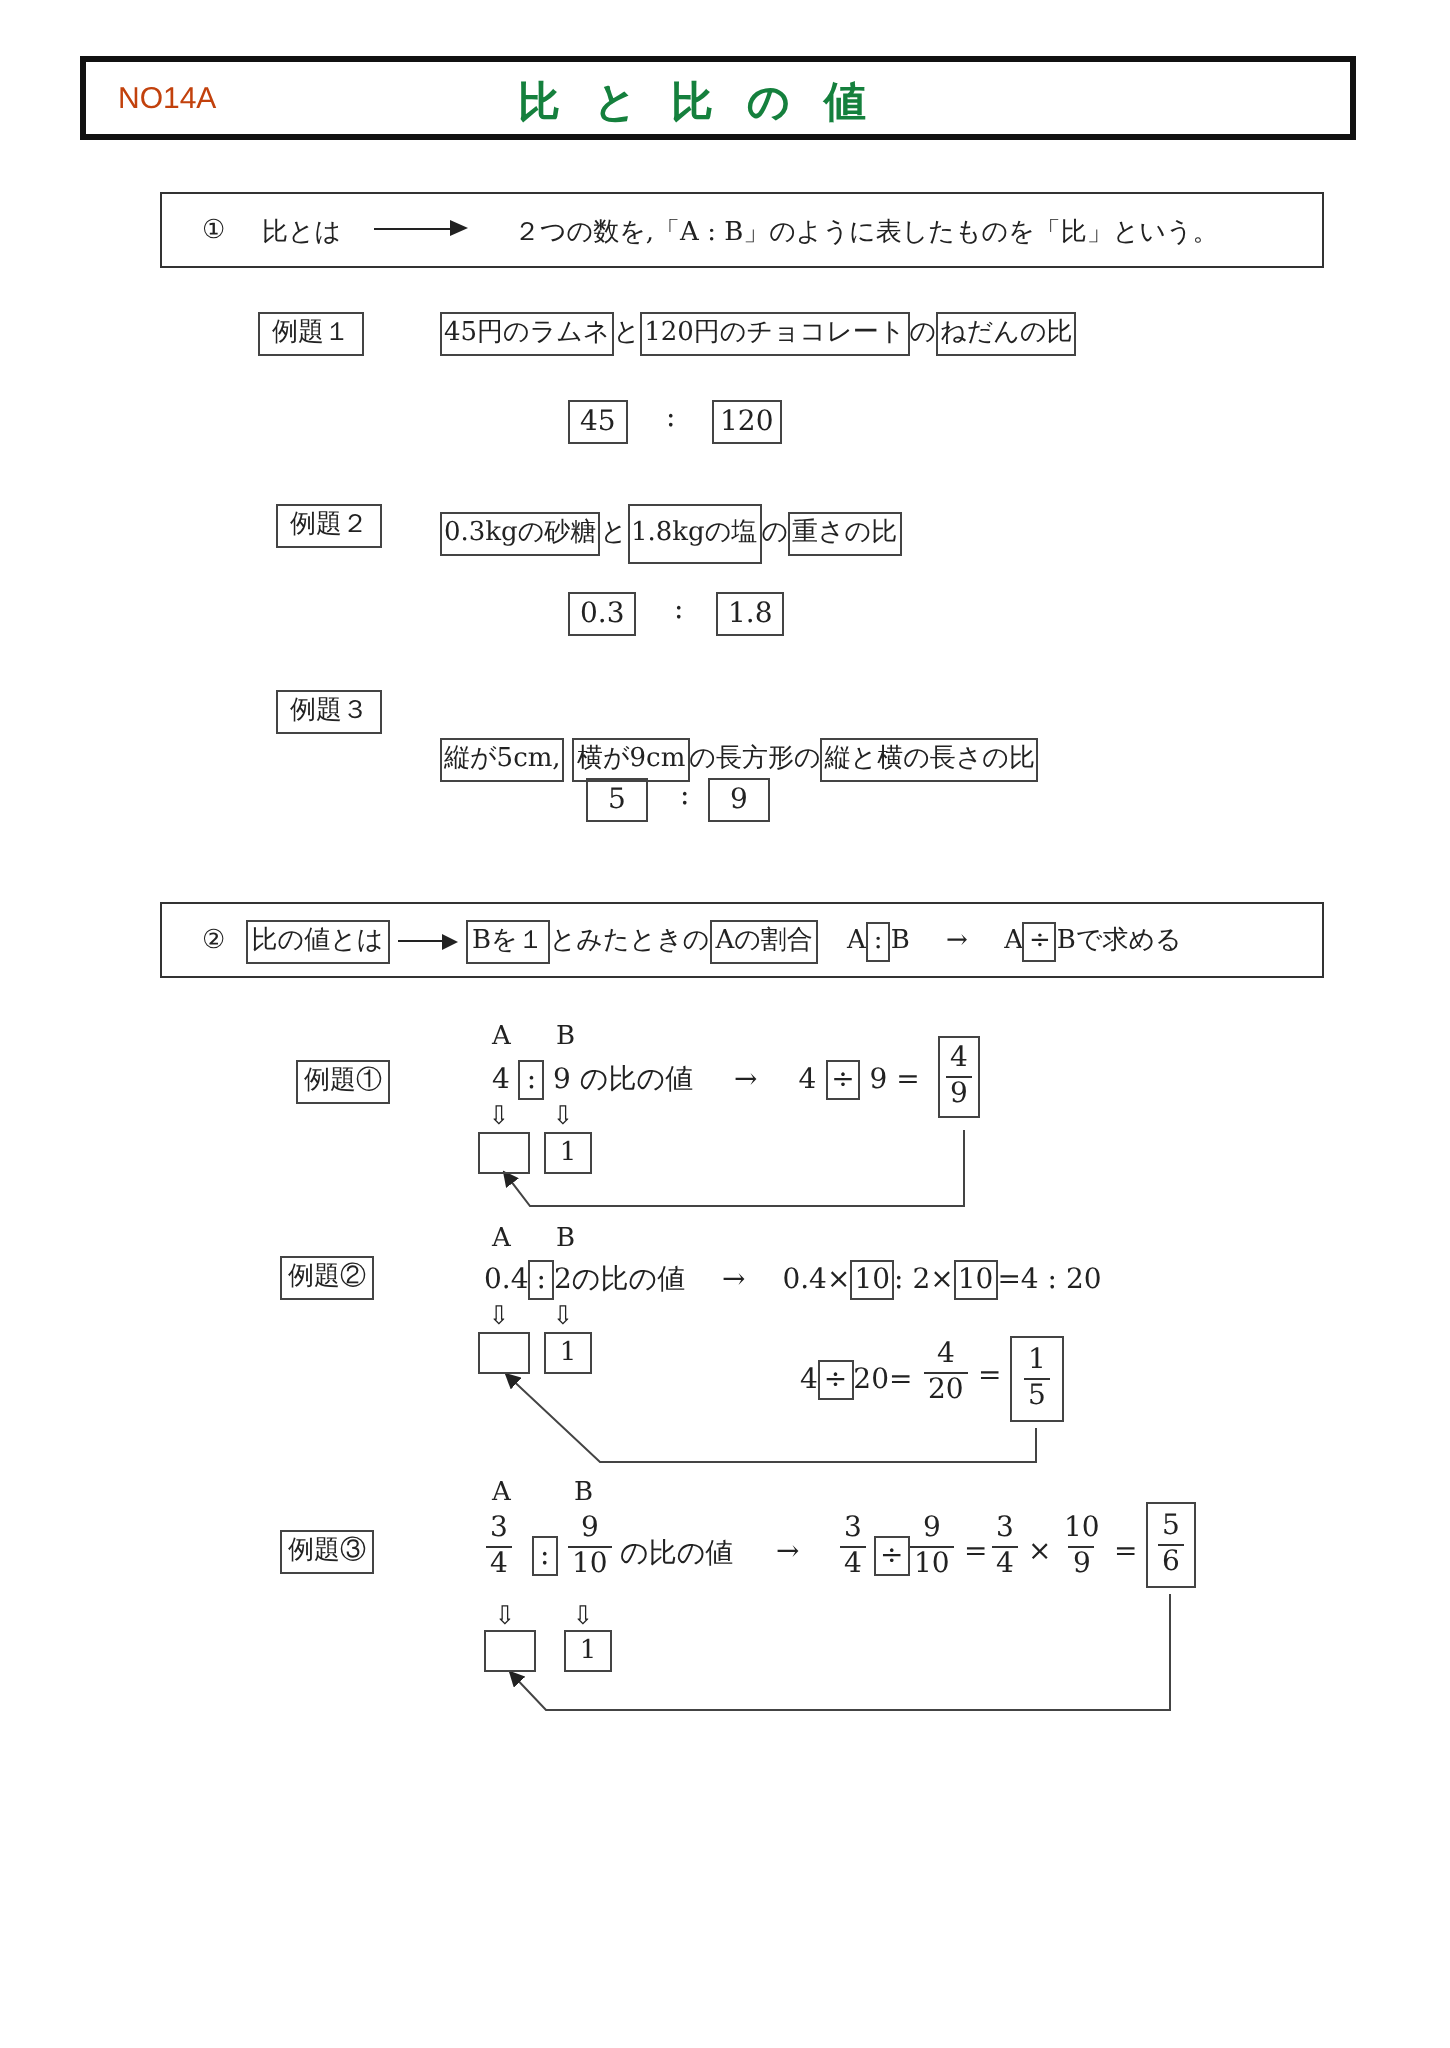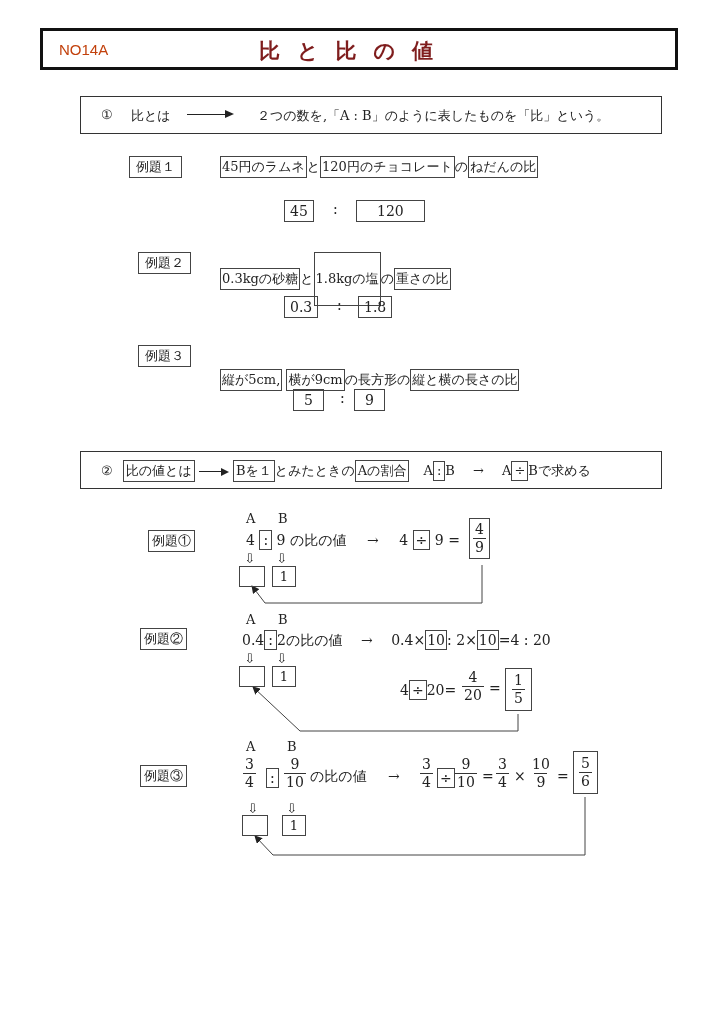--- a/index.html
+++ b/index.html
@@ -4,21 +4,21 @@
 <style>
   html, body { margin:0; padding:0; background:#ffffff; }
   body { width:725px; height:1024px; position:relative; overflow:hidden;
          font-family:"DejaVu Serif","Liberation Serif",serif; color:#222; }
   .abs { position:absolute; white-space:nowrap; }
   .box { border:1px solid #444; padding:0 3px; line-height:20px; display:inline-block; }
   .bx { border:1px solid #444; display:inline-block; line-height:18px; }
   .title-box { position:absolute; left:40px; top:28px; width:638px; height:42px;
                border:3px solid #111; box-sizing:border-box; }
   .title-no { position:absolute; left:16px; top:10px; font-family:"Liberation Sans","DejaVu Sans",sans-serif; font-size:15px; color:#c2410c; }
-  .title-main { position:absolute; left:216px; top:6px; font-size:21px; letter-spacing:17px; color:#7f1d1d; font-weight:bold; }
+  .title-main { position:absolute; left:216px; top:6px; font-size:21px; letter-spacing:17px; color:#15803d; font-weight:bold; }
   .def-box { position:absolute; border:1px solid #333; box-sizing:border-box; background:#fff; }
   .s13 { font-size:13px; }
   .s14 { font-size:14px; }
   .frac { display:inline-flex; flex-direction:column; align-items:center; vertical-align:middle; line-height:17px; }
   .frac .num { padding:0 2px; }
   .frac .den { border-top:1px solid #333; padding:0 2px; }
   .arrowdn { font-size:13px; line-height:12px; }
   .empty-box { border:1px solid #444; width:24px; height:19px; display:block; }
   .one-box { border:1px solid #444; width:22px; height:19px; display:block; text-align:center; line-height:19px; font-size:13px; }
   svg { position:absolute; left:0; top:0; overflow:visible; }
@@ -38,25 +38,25 @@
   <span class="abs" style="left:144px;top:13px;width:0;height:0;border-left:9px solid #222;border-top:4px solid transparent;border-bottom:4px solid transparent;"></span>
   <span class="abs s13" style="left:176px;top:10px;">２つの数を,「A : B」のように表したものを「比」という。</span>
 </div>
 
 <span class="abs box s13" style="left:129px;top:156px;padding:0 6px;">例題１</span>
 <div class="abs s13" style="left:220px;top:156px;">
   <span class="box" style="padding:0 1px;">45円のラムネ</span><span>と</span><span class="box" style="padding:0 1px;">120円のチョコレート</span><span>の</span><span class="box" style="padding:0 1px;">ねだんの比</span>
 </div>
 <span class="abs box s14" style="left:284px;top:200px;padding:0 5px;">45</span>
 <span class="abs s14" style="left:333px;top:201px;">:</span>
-<span class="abs box s14" style="left:356px;top:200px;padding:0 20px;">120</span>
+<span class="abs box s14" style="left:356px;top:200px;padding:0 3px;">120</span>
 
 <span class="abs box s13" style="left:138px;top:252px;padding:0 6px;">例題２</span>
 <div class="abs s13" style="left:220px;top:252px;">
-  <span class="box" style="padding:0 1px;">0.3kgの砂糖</span><span>と</span><span class="box" style="padding:16px 1px;">1.8kgの塩</span><span>の</span><span class="box" style="padding:0 1px;">重さの比</span>
+  <span class="box" style="padding:0 1px;">0.3kgの砂糖</span><span>と</span><span class="box" style="padding:4px 1px;">1.8kgの塩</span><span>の</span><span class="box" style="padding:0 1px;">重さの比</span>
 </div>
 <span class="abs box s14" style="left:284px;top:296px;padding:0 5px;">0.3</span>
 <span class="abs s14" style="left:337px;top:297px;">:</span>
 <span class="abs box s14" style="left:358px;top:296px;padding:0 5px;">1.8</span>
 
 <span class="abs box s13" style="left:138px;top:345px;padding:0 6px;">例題３</span>
 <div class="abs s13" style="left:220px;top:345px;">
   <span class="box" style="padding:0 1px;">縦が5cm,</span>
   <span class="box" style="padding:0 1px;margin-top:24px;">横が9cm</span><span>の長方形の</span><span class="box" style="padding:0 1px;">縦と横の長さの比</span>
 </div>

